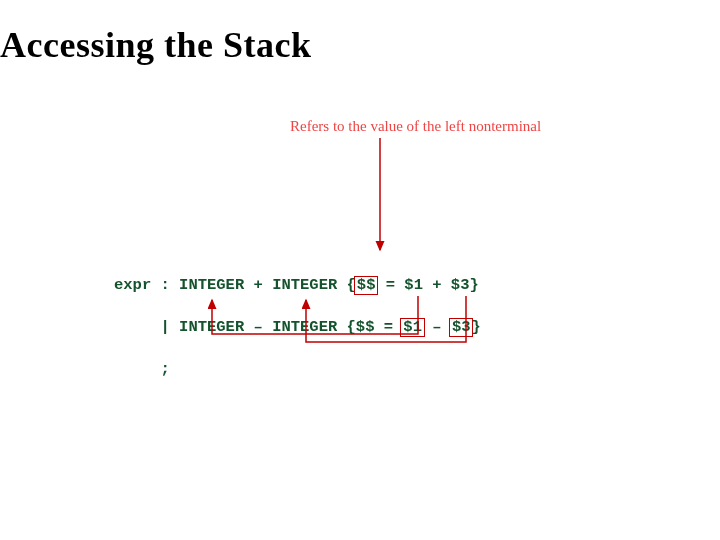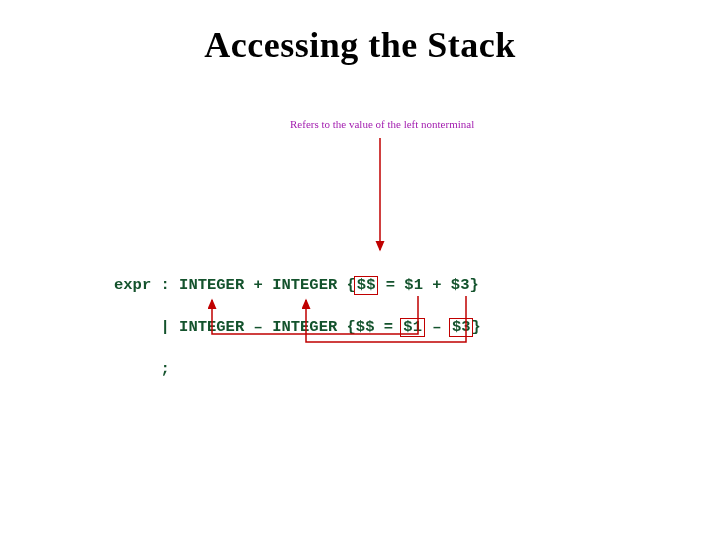--- a/index.html
+++ b/index.html
@@ -6,31 +6,31 @@
   body {
     width: 720px;
     height: 540px;
     background: #ffffff;
     position: relative;
     font-family: Georgia, 'Times New Roman', serif;
   }
   .title {
     font-size: 36px;
     font-weight: bold;
-    text-align: center;
+    text-align: left;
     padding-top: 24px;
     color: #000;
     letter-spacing: 0.5px;
   }
   .anno {
     position: absolute;
     top: 118px;
     left: 290px;
-    font-size: 11px;
-    color: #a21caf;
+    font-size: 15px;
+    color: #ef4444;
   }
   .code-block {
     position: absolute;
     top: 254px;
     left: 114px;
     font-family: "Courier New", Courier, monospace;
     font-size: 15.5px;
     font-weight: bold;
     line-height: 21px;
     color: #14532d;

